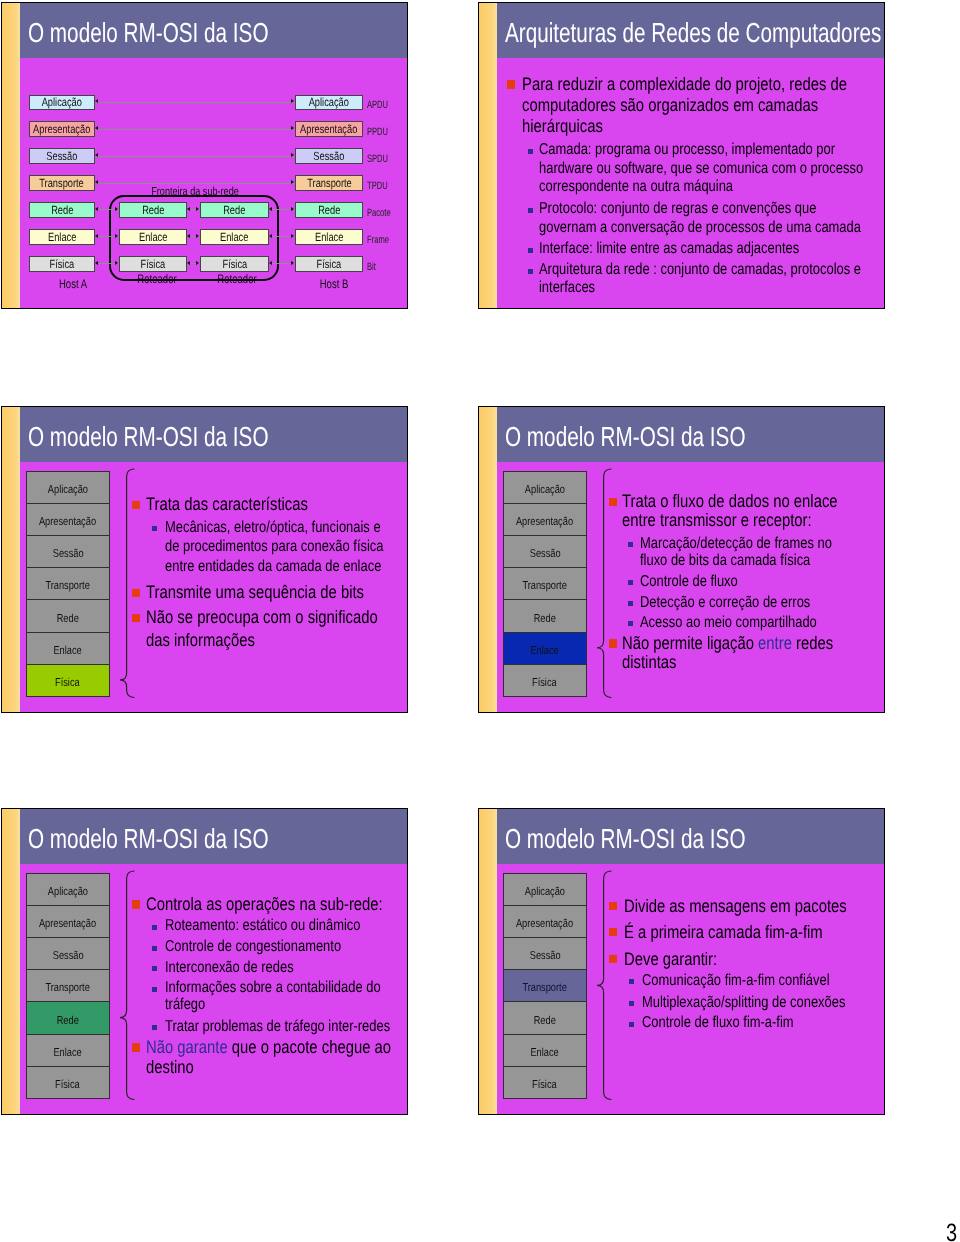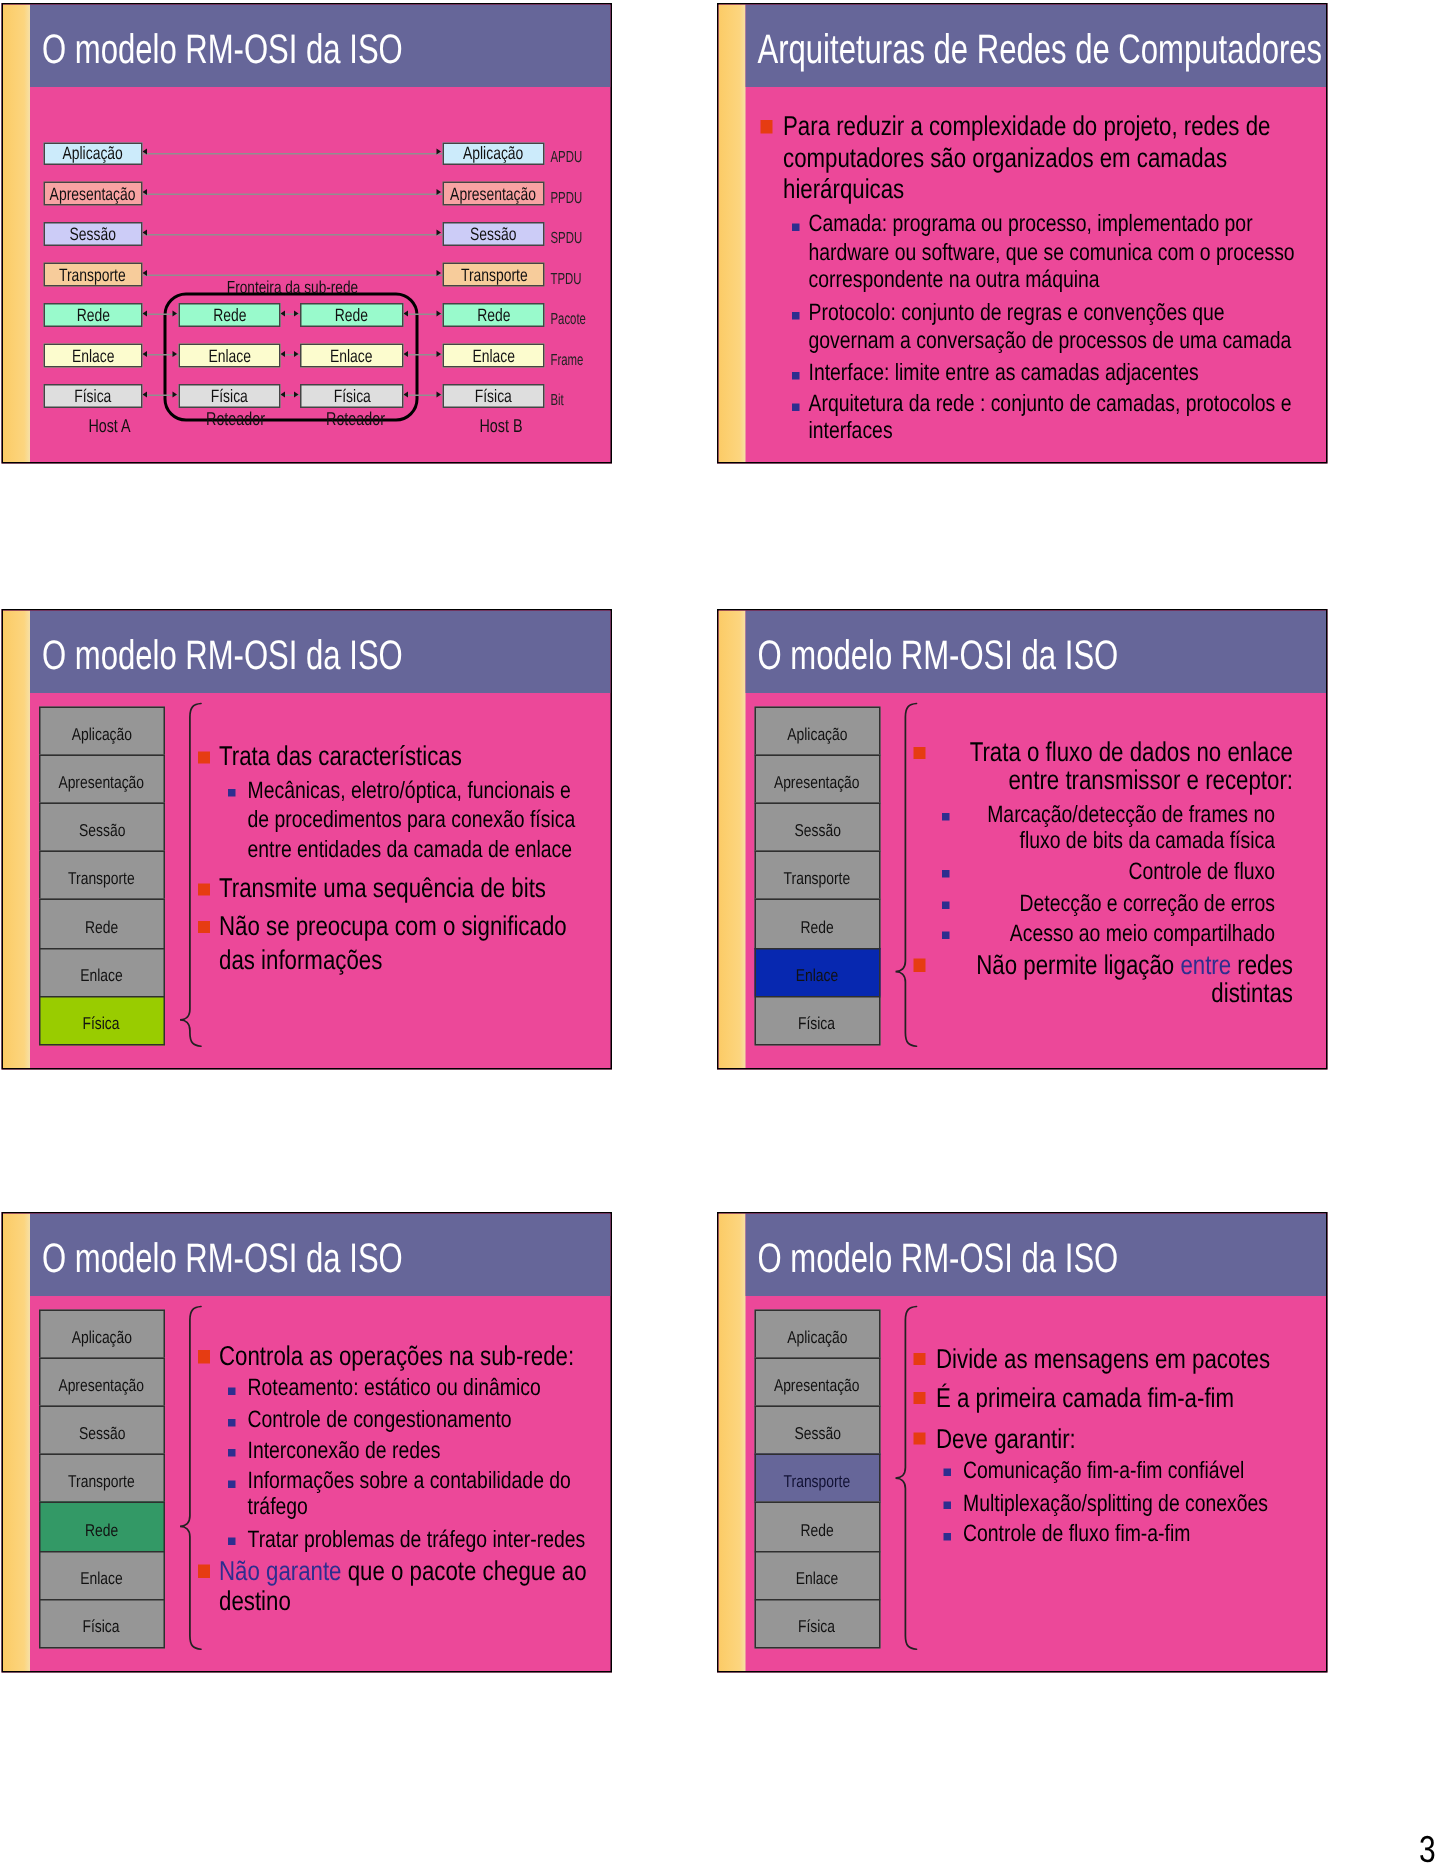--- a/index.html
+++ b/index.html
@@ -1,21 +1,21 @@
 <!DOCTYPE html>
 <html><head>
 <meta charset="utf-8">
 <style>
 html,body{margin:0;padding:0;background:#fff;}
 body{width:960px;height:1242px;font-family:"Liberation Sans",sans-serif;
   -webkit-font-smoothing:antialiased;text-rendering:geometricPrecision;}
 .page{position:relative;width:960px;height:1242px;overflow:hidden;
   transform:translateZ(0);}
 
-.slide{position:absolute;width:407px;height:307px;border:1.6px solid #000;background:#ec4899;
+.slide{position:absolute;width:407px;height:307px;border:1.6px solid #000;background:#d946ef;
   box-sizing:border-box;overflow:hidden;}
 .stripe{position:absolute;left:0;top:0;width:18px;height:100%;
   background:linear-gradient(to right,#fbcb66 0%,#fcd174 45%,#fcd57f 78%,#f6e0a6 100%);}
 .hdr{position:absolute;left:18px;top:0;right:0;height:55px;background:#666699;}
 .hdrtxt{position:absolute;left:25.9px;top:17.0px;color:#ffffff;font-size:27.5px;line-height:26px;
   white-space:nowrap;transform:scaleX(0.753);transform-origin:0 0;}
 .pageno{position:absolute;left:946.2px;top:1221px;font-size:25px;line-height:24px;color:#000;
   transform:scaleX(0.80);transform-origin:0 0;}
 
 
@@ -252,21 +252,21 @@
         <div class="srow" style="top: 128.686px; width: 83.8px; height: 33.1714px;">
           <span>Rede</span>
         </div>
         <div class="srow" style="top: 160.857px; width: 83.8px; height: 33.1714px; background: rgb(7, 40, 176);">
           <span>Enlace</span>
         </div>
         <div class="srow" style="top: 193.029px; width: 83.8px; height: 33.1714px;">
           <span>Física</span>
         </div>
       </div>
-    <div class="blk" style="position: absolute; left: 0px; top: 0px; width: 407px; height: 307px; text-align: right;">
+    <div class="blk" style="position: absolute; left: 0px; top: 0px; width: 407px; height: 307px;">
         <div class="sq1" style="left: 129.5px; top: 90.682px;"></div>
         <div class="tx tx1" style="left: 142.8px; top: 85.2px; width: 292.683px; font-size: 18.1px; line-height: 18.8px; transform: scaleX(0.82);">Trata o fluxo de dados no enlace entre transmissor e receptor:</div>
         <div class="sq2" style="left: 149.4px; top: 135.012px;"></div>
         <div class="tx tx2" style="left: 161.2px; top: 127.9px; width: 256.098px; font-size: 15.77px; line-height: 17px; transform: scaleX(0.82);">Marcação/detecção de frames no fluxo de bits da camada física</div>
         <div class="sq2" style="left: 149.4px; top: 173.012px;"></div>
         <div class="tx tx2" style="left: 161.2px; top: 165.9px; width: 256.098px; font-size: 15.77px; line-height: 17px; transform: scaleX(0.82);">Controle de fluxo</div>
         <div class="sq2" style="left: 149.4px; top: 193.812px;"></div>
         <div class="tx tx2" style="left: 161.2px; top: 186.7px; width: 256.098px; font-size: 15.77px; line-height: 17px; transform: scaleX(0.82);">Detecção e correção de erros</div>
         <div class="sq2" style="left: 149.4px; top: 214.012px;"></div>
         <div class="tx tx2" style="left: 161.2px; top: 206.9px; width: 256.098px; font-size: 15.77px; line-height: 17px; transform: scaleX(0.82);">Acesso ao meio compartilhado</div>

